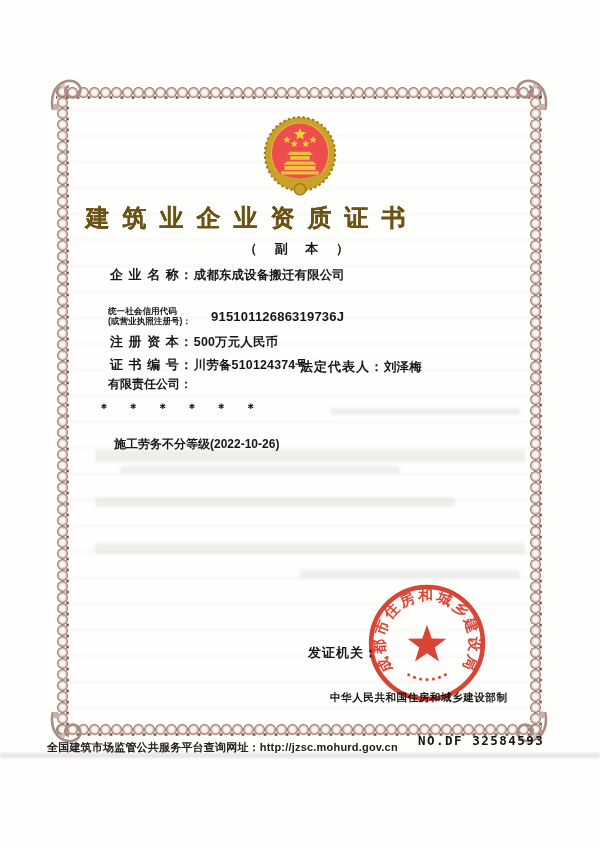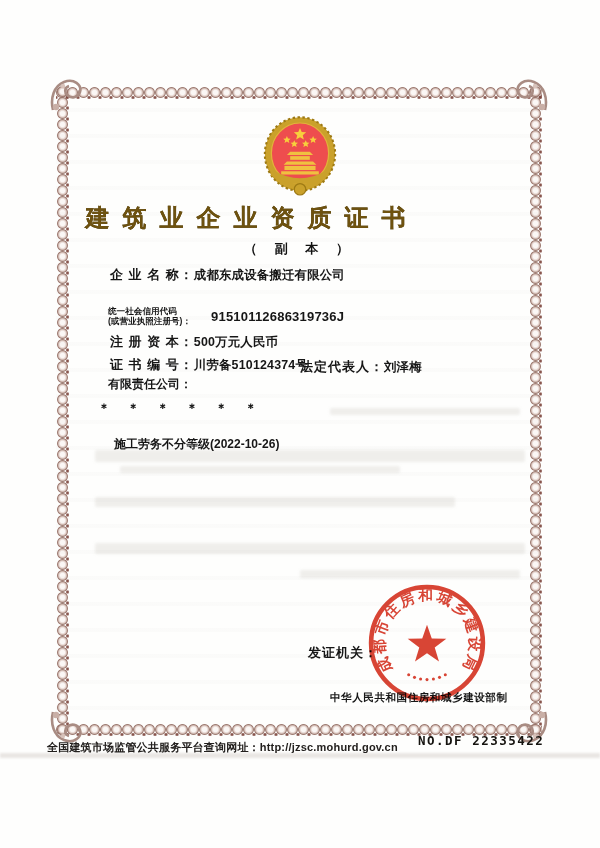--- a/index.html
+++ b/index.html
@@ -187,15 +187,15 @@
         <circle cx="72.3" cy="93.8" r="1.5"></circle>
         <circle cx="66.3" cy="95.4" r="1.5"></circle>
       <circle cx="60" cy="96" r="1.5"></circle>
         <circle cx="53.7" cy="95.4" r="1.5"></circle>
         <circle cx="47.7" cy="93.8" r="1.5"></circle>
         <circle cx="42" cy="91.2" r="1.5"></circle>
     </g>
   </svg>
 
   <div class="txt footer-url">全国建筑市场监管公共服务平台查询网址：http://jzsc.mohurd.gov.cn</div>
-  <div class="txt footer-serial">NO.DF 22335422</div>
+  <div class="txt footer-serial">NO.DF 32584593</div>
 
 </div>
 
 </body></html>

